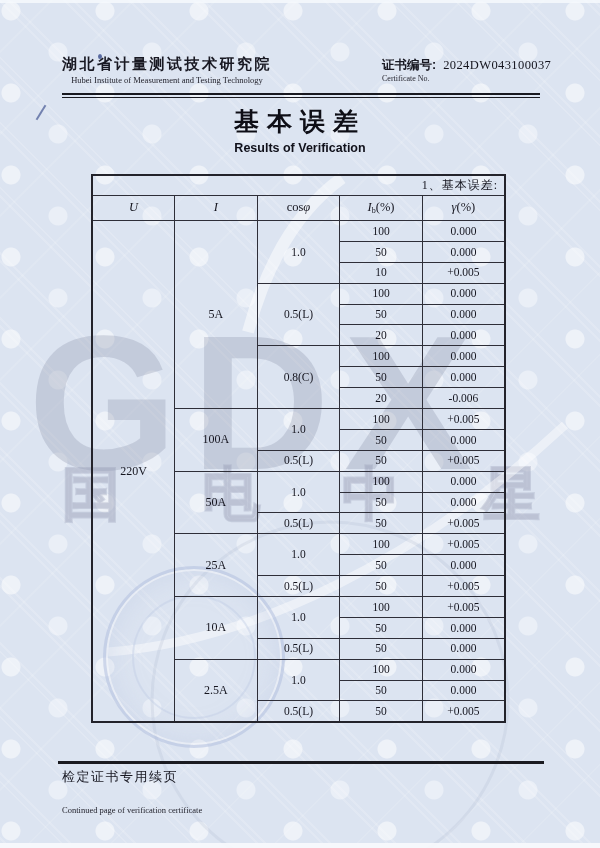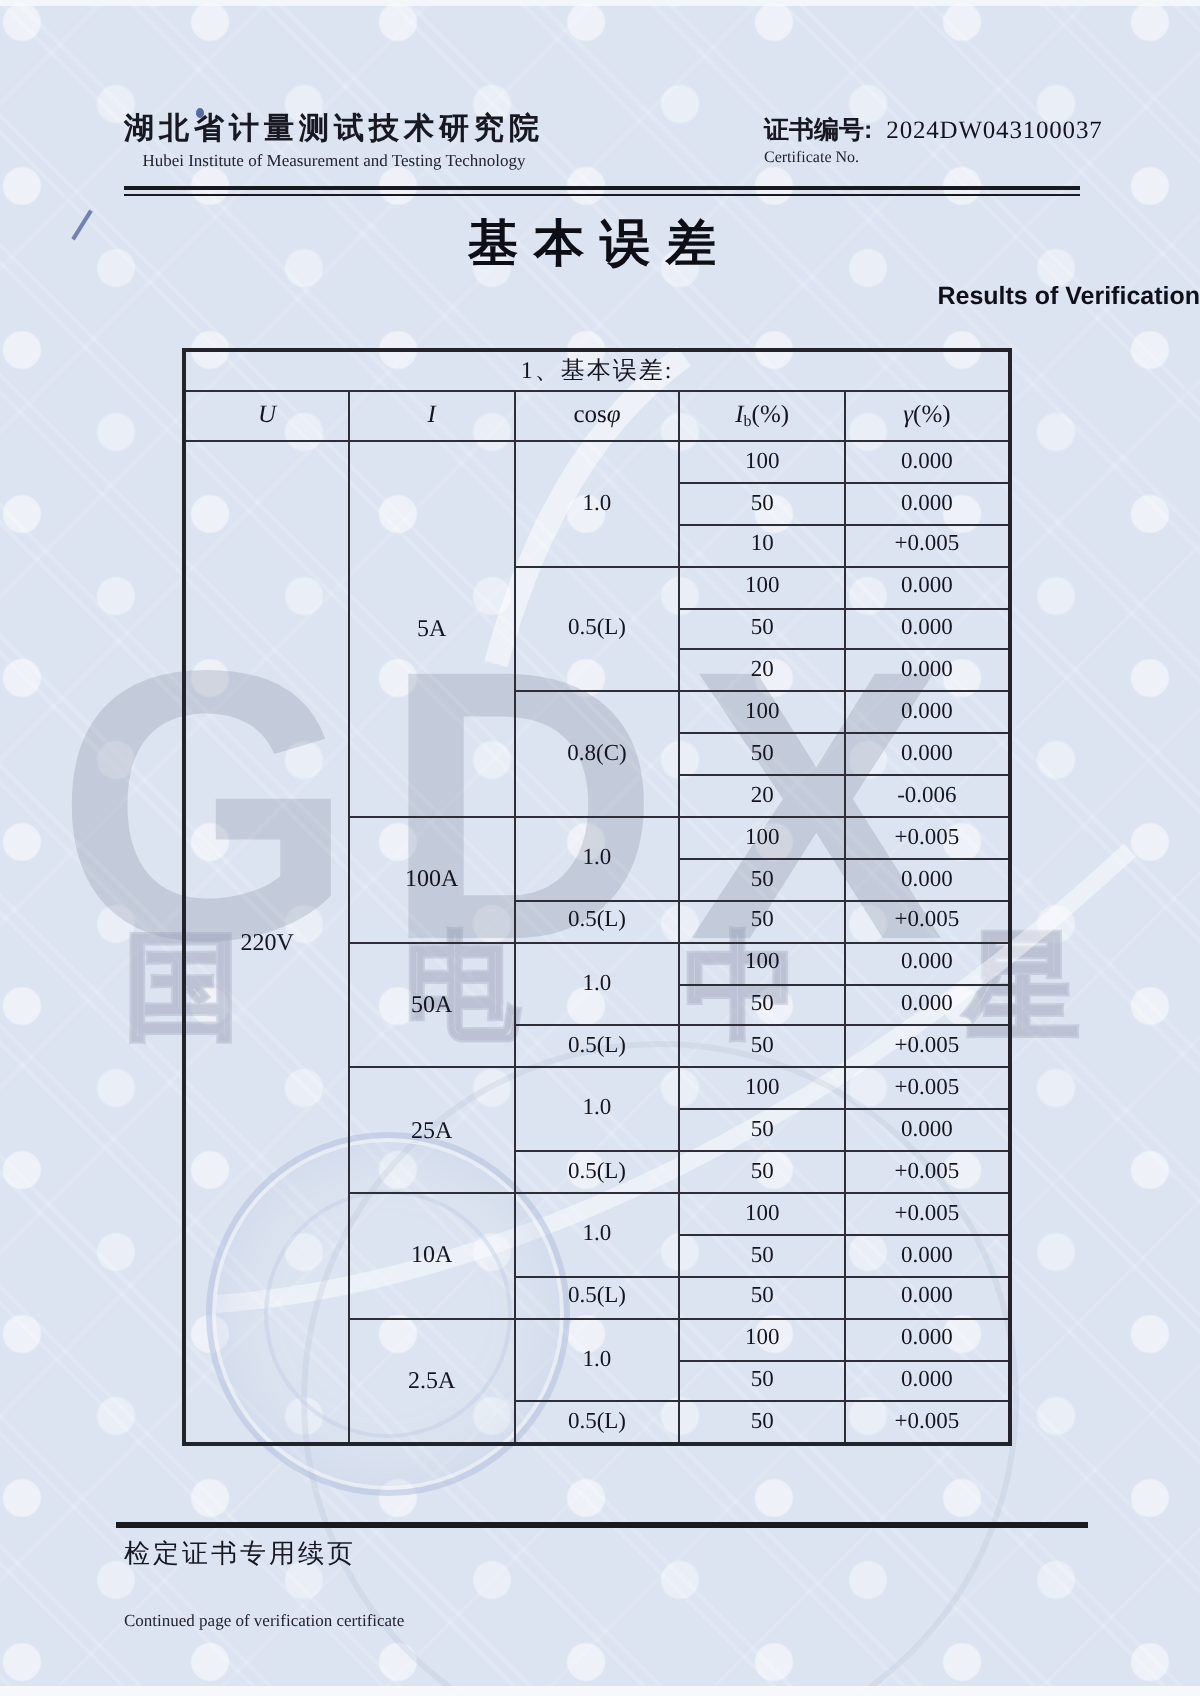--- a/index.html
+++ b/index.html
@@ -51,29 +51,29 @@
   .cert{position:absolute;left:382px;top:57px;}
   .cert-line{display:flex;align-items:baseline;}
   .cert-label{font-family:"Liberation Sans", sans-serif;font-weight:bold;font-size:12.5px;color:#181822;}
   .cert-no{font-size:12.5px;margin-left:7px;letter-spacing:0.4px;color:#14141e;}
   .cert-en{font-size:8px;margin-top:0;color:#23232d;}
   .double-rule{position:absolute;left:62px;top:93px;width:478px;height:2px;border-top:2.5px solid #191920;border-bottom:1px solid #191920;}
 
   
   .title-cn{position:absolute;left:0;top:105px;width:100%;text-align:center;
     font-family:"Liberation Sans", sans-serif;font-weight:bold;font-size:25px;letter-spacing:8px;color:#0e0e16;}
-  .title-en{position:absolute;left:0;top:141px;width:100%;text-align:right;
+  .title-en{position:absolute;left:0;top:141px;width:100%;text-align:center;
     font-family:"Liberation Sans", sans-serif;font-weight:bold;font-size:12.5px;color:#10101a;}
 
   
   .tbl{position:absolute;left:91px;top:174px;width:413px;border-collapse:collapse;table-layout:fixed;
     border:2px solid #23232b;}
   .tbl td{border:1px solid #2e2e38;text-align:center;vertical-align:middle;
     font-size:11.5px;color:#15151f;padding:0;height:19.9px;line-height:1.1;}
-  .tbl td.section{ text-align:center;padding:2px 6px;font-size:12px;height:15px;letter-spacing:1px;}
+  .tbl td.section{ text-align:right;padding:2px 6px;font-size:12px;height:15px;letter-spacing:1px;}
   .tbl td.head{height:24px;font-size:12.5px;}
   .tbl td.voltage, .tbl td.current{font-size:12px;}
 
   
   .foot-rule{position:absolute;left:58px;top:761px;width:486px;height:2.5px;background:#1a1a20;}
   .foot-left{position:absolute;left:62px;top:768px;}
   .foot-left-cn{font-size:13px;letter-spacing:1.5px;color:#181822;}
   .foot-left-en{font-size:8.5px;margin-top:19px;color:#23232d;}
   .foot-center{position:absolute;left:238px;top:767px;}
   .foot-page-cn{font-size:12px;letter-spacing:2px;color:#181822;}

